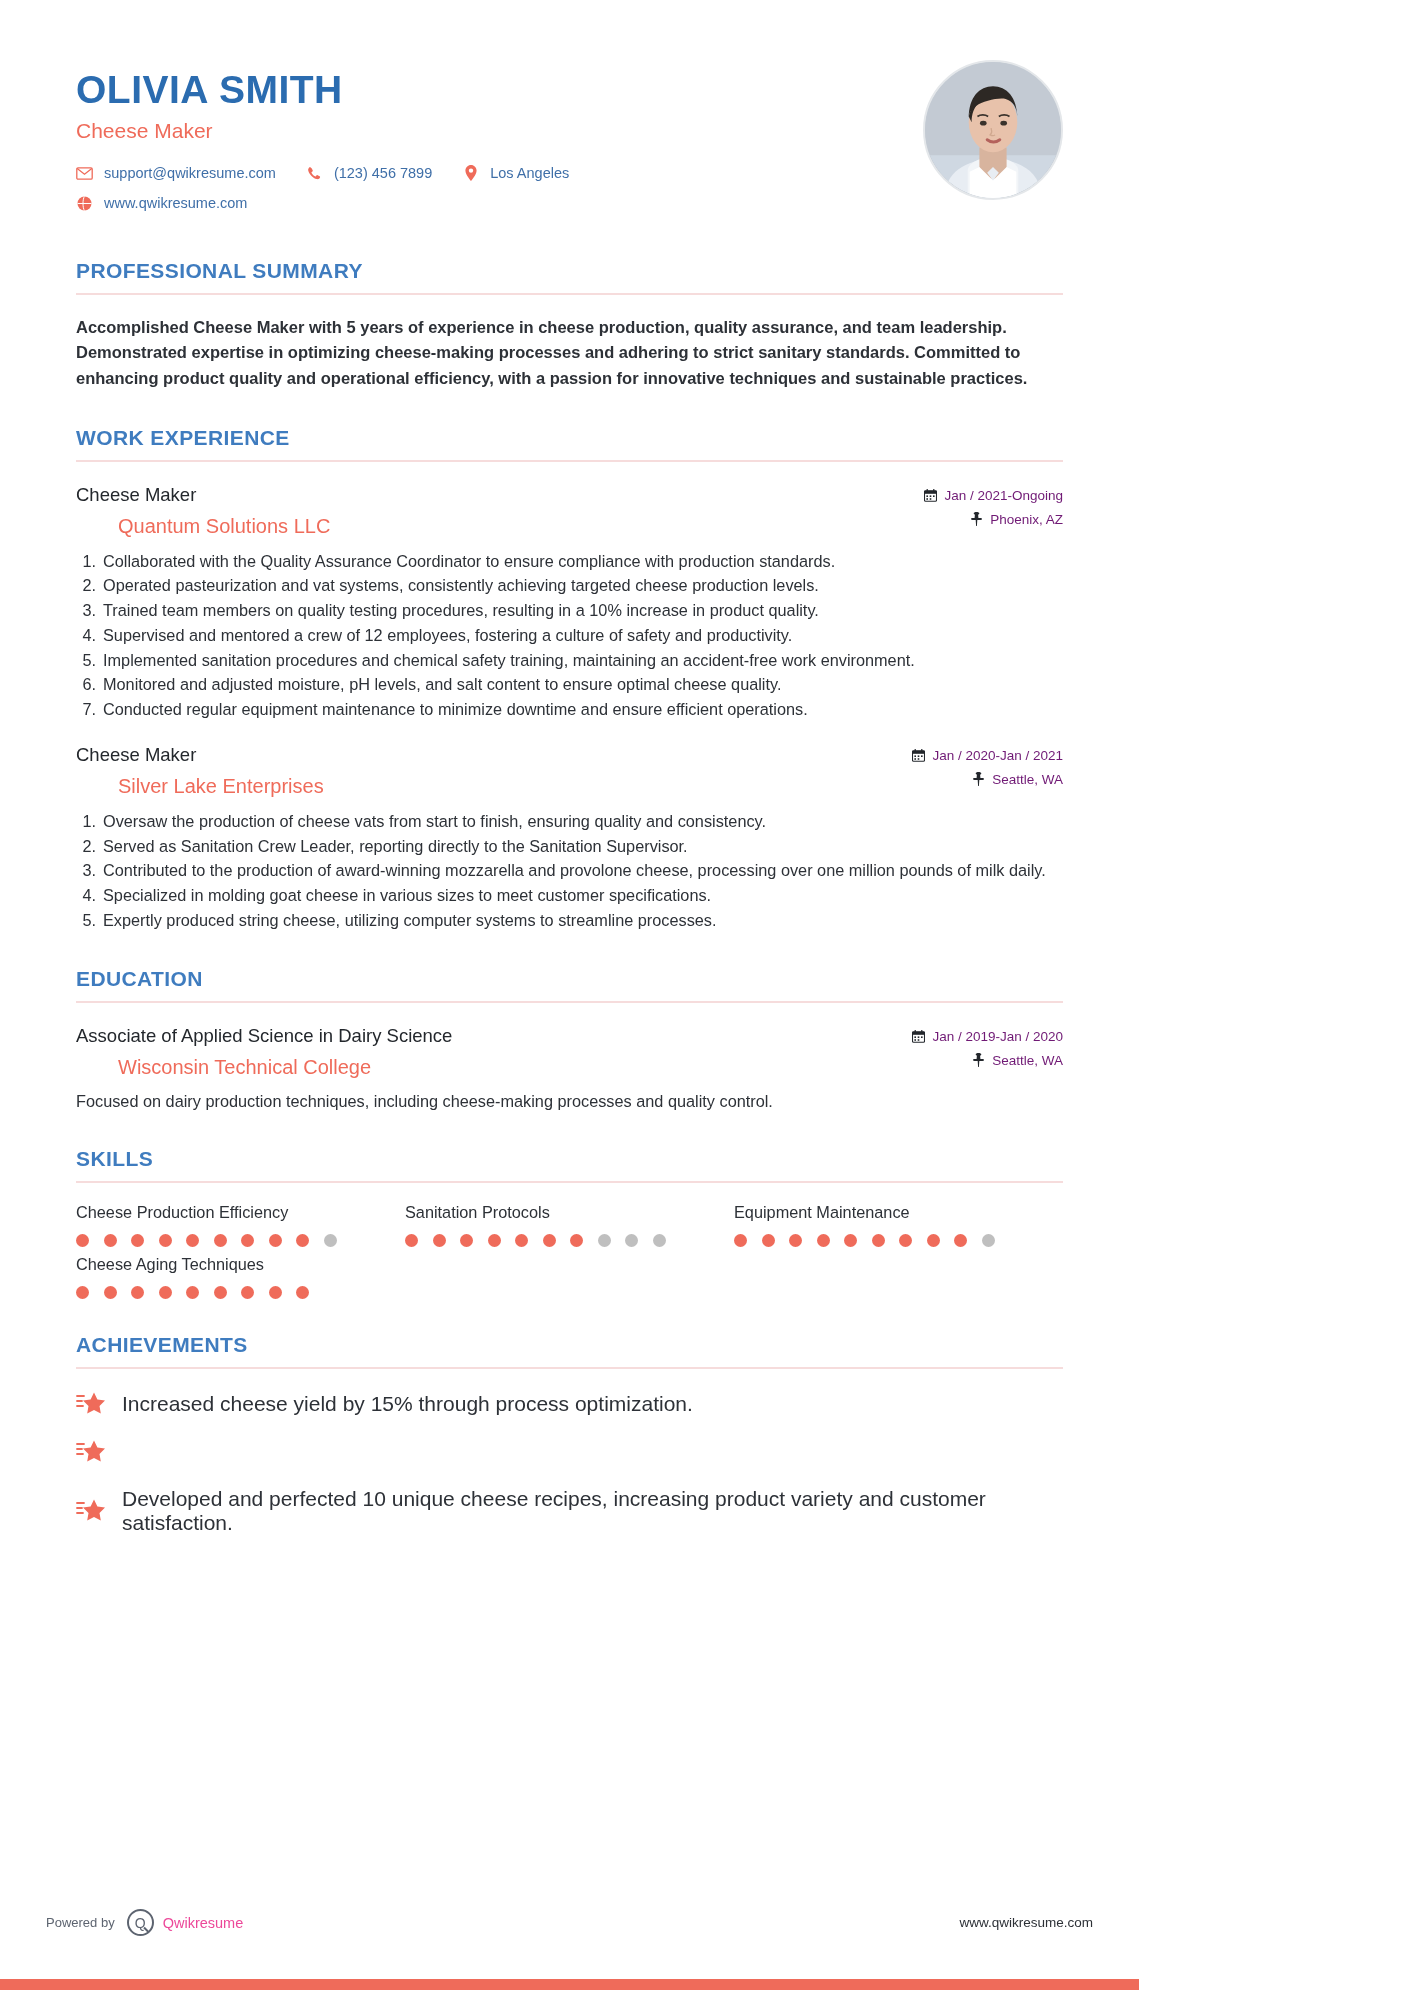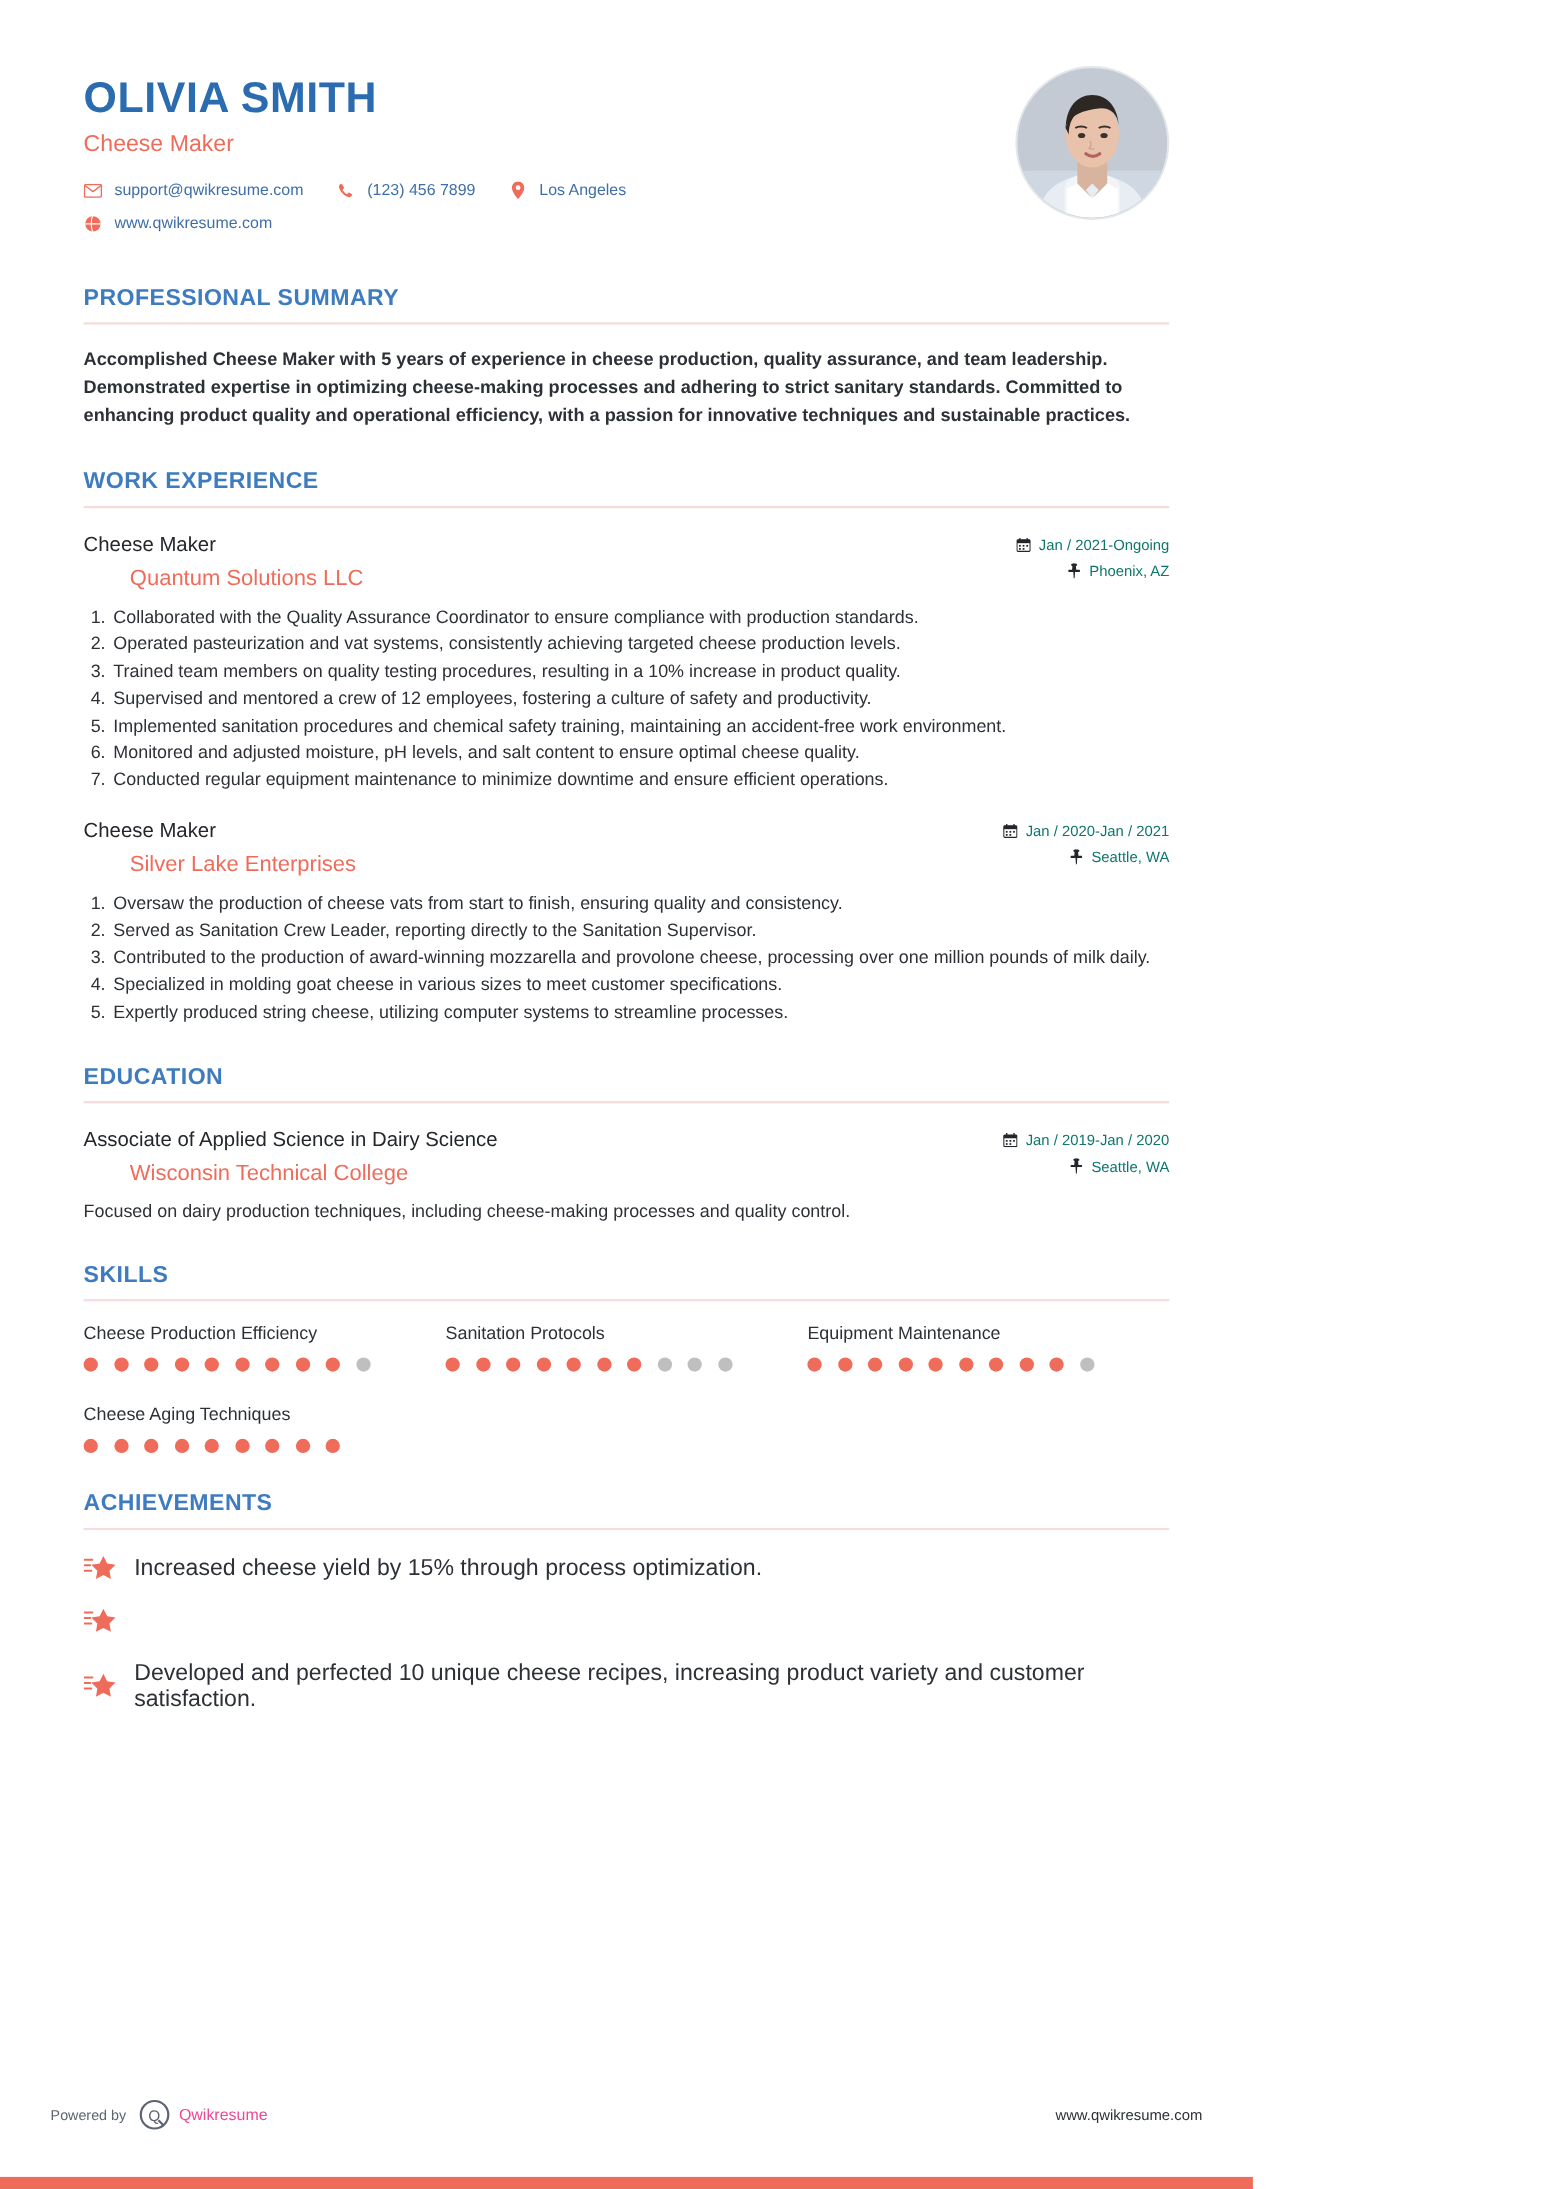--- a/index.html
+++ b/index.html
@@ -99,21 +99,21 @@
     color: #ef6b5a;
     margin-top: 9px;
     margin-left: 42px;
   }
   .entry-right { text-align: right; padding-top: 4px; }
   .meta-line {
     display: flex;
     align-items: center;
     justify-content: flex-end;
     font-size: 13.5px;
-    color: #0f766e;
+    color: #701a75;
     white-space: nowrap;
   }
   .meta-line + .meta-line { margin-top: 9px; }
   .meta-icon {
     width: 14px;
     height: 14px;
     margin-right: 7px;
     display: inline-flex;
     align-items: center;
     justify-content: center;
@@ -139,21 +139,21 @@
     font-size: 16.3px;
     line-height: 1.5;
     color: #2d3137;
   }
 
   
   .skills-grid {
     margin-top: 20px;
     display: grid;
     grid-template-columns: 1fr 1fr 1fr;
-    row-gap: 30px;
+    row-gap: 8px;
   }
   .skill-name {
     font-size: 16.3px;
     color: #2d3137;
     margin-bottom: 12px;
   }
   .skill-dots { display: flex; gap: 14.5px; }
   .dot { width: 13px; height: 13px; border-radius: 50%; }
   .dot.on { background: #ef6b5a; }
   .dot.off { background: #bfbfbf; }

